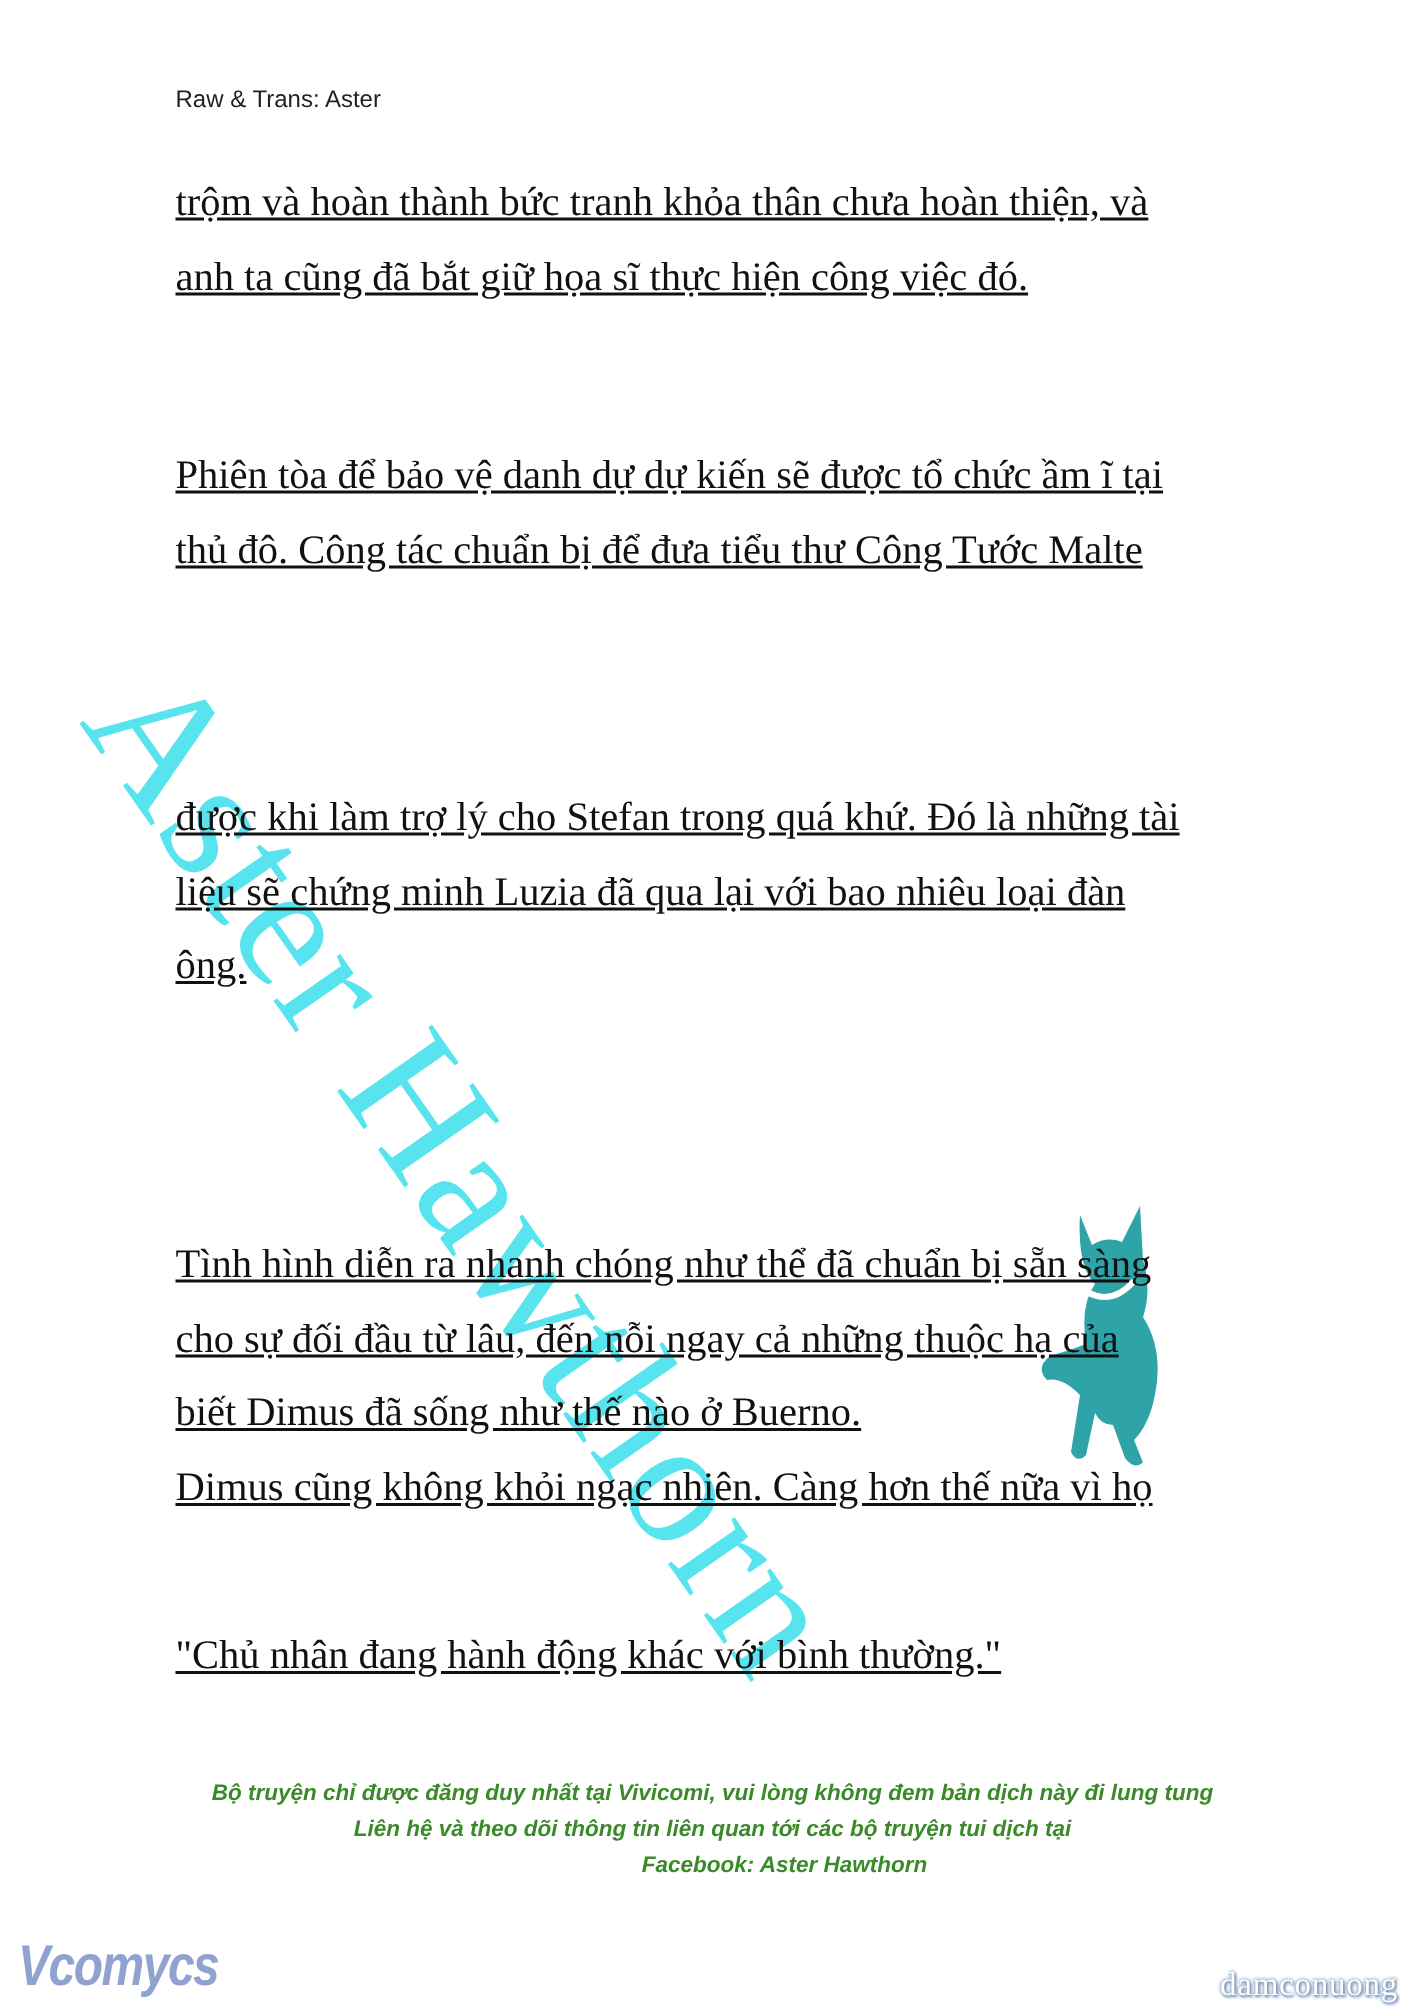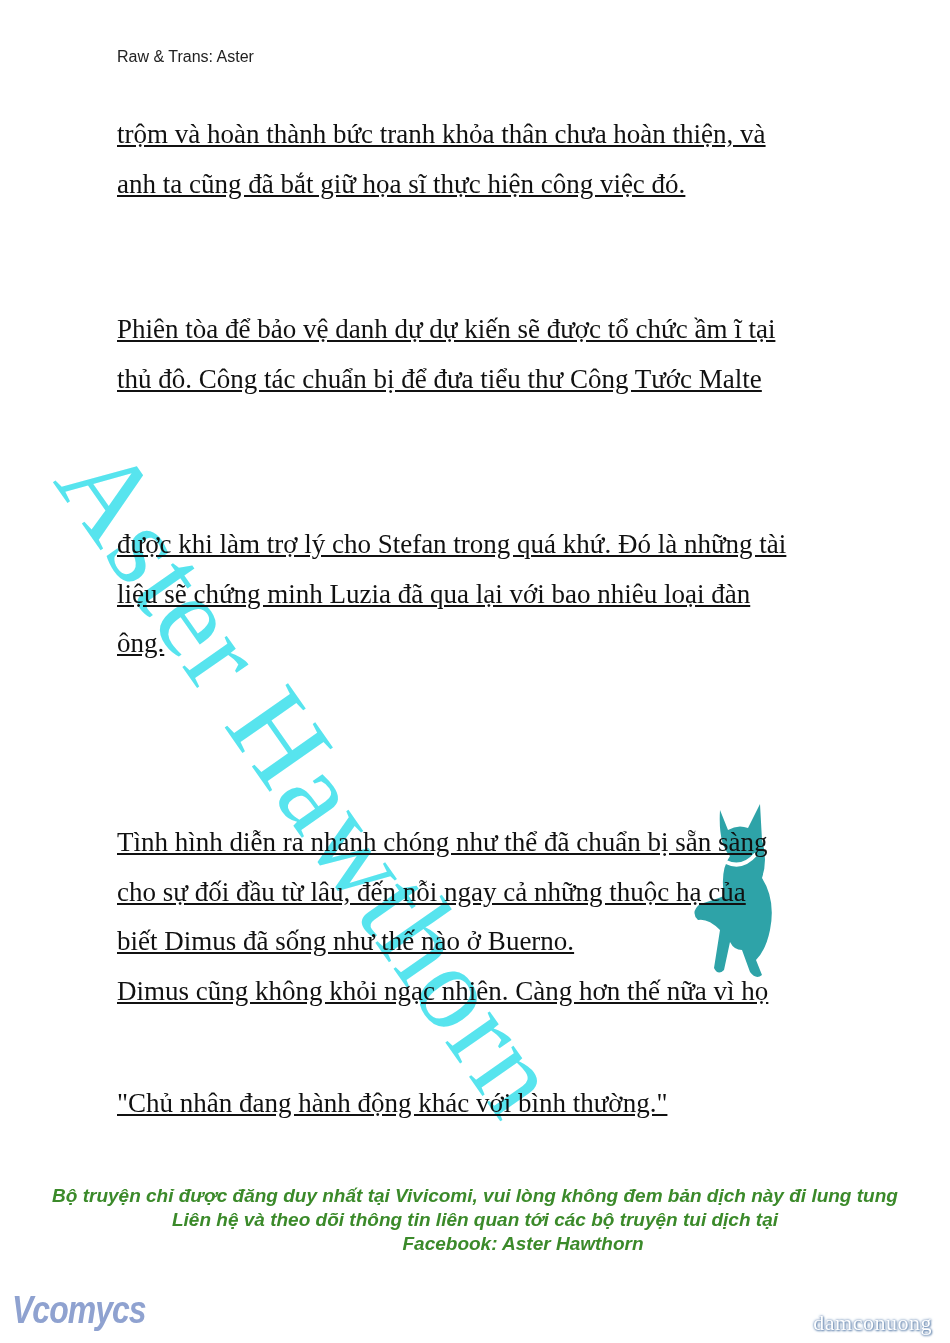--- a/index.html
+++ b/index.html
@@ -1,37 +1,37 @@
 <!DOCTYPE html>
 <html><head>
 <meta charset="utf-8">
 <style>
   html, body { margin: 0; padding: 0; }
   body {
     width: 950px; height: 1343px; background: #ffffff; position: relative; overflow: hidden;
     font-family: "Liberation Serif", serif; color: #111;
   }
   .header {
-    position: absolute; left: 117px; top: 48px;
+    position: absolute; left: 117px; top: 58px;
     font-family: "Liberation Sans", sans-serif; font-size: 16px; color: #222;
   }
   .para { position: absolute; left: 117px; width: 740px; font-size: 27px; line-height: 49.5px; color: #111; }
   .para .line { display: block; white-space: nowrap; text-decoration: underline; }
   .watermark {
     position: absolute; left: 140px; top: 420px;
     font-family: "Liberation Serif", serif; font-size: 118px; color: #4fe3ee;
     transform: rotate(55deg); transform-origin: left top; white-space: nowrap;
     opacity: 0.95; pointer-events: none; z-index: 1; letter-spacing: 2px;
   }
   .para { z-index: 2; }
   .cat { position: absolute; left: 690px; top: 800px; width: 100px; height: 180px; z-index: 1; }
   .footer-note {
     position: absolute; left: 0; width: 950px; text-align: center;
     font-family: "Liberation Sans", sans-serif; font-style: italic; font-weight: bold;
-    font-size: 19px; color: #3b8a2a; line-height: 24px;
+    font-size: 15px; color: #3b8a2a; line-height: 24px;
   }
   .logo-left {
     position: absolute; left: 12px; top: 1292px;
     font-family: "Liberation Sans", sans-serif; font-style: italic; font-weight: bold;
     font-size: 32px; color: #8fa2d0; letter-spacing: -1px;
     transform: scaleY(1.2);
   }
   .logo-right {
     position: absolute; right: 18px; top: 1310px;
     font-family: Liberation Serif, serif; font-size: 22px; color: #ffffff;
@@ -49,21 +49,21 @@
 <svg class="cat" viewBox="0 0 100 180">
   <path fill="#2ea3a8" d="M30 10 L38 30 Q48 24 58 28 L70 4 L72 40 Q78 60 72 78 Q86 100 80 130 Q76 150 66 160 L72 175 Q66 180 60 172 L52 150 Q44 150 40 142 L34 170 Q28 176 24 168 L30 130 Q18 118 8 120 Q0 112 10 104 Q24 100 34 96 Q30 70 40 56 Q28 44 30 10 Z"></path>
   <path fill="none" stroke="#ffffff" stroke-width="4" d="M36 62 Q52 70 66 54"></path>
 </svg>
 
 <div class="para" style="top:110px;">
   <span class="line">trộm và hoàn thành bức tranh khỏa thân chưa hoàn thiện, và</span>
   <span class="line">anh ta cũng đã bắt giữ họa sĩ thực hiện công việc đó.</span>
 </div>
 
-<div class="para" style="top:305px;">
+<div class="para" style="top:292px;">
   <span class="line">Phiên tòa để bảo vệ danh dự dự kiến sẽ được tổ chức ầm ĩ tại</span>
   <span class="line">thủ đô. Công tác chuẩn bị để đưa tiểu thư Công Tước Malte</span>
 </div>
 
 <div class="para" style="top:520px;">
   <span class="line">được khi làm trợ lý cho Stefan trong quá khứ. Đó là những tài</span>
   <span class="line">liệu sẽ chứng minh Luzia đã qua lại với bao nhiêu loại đàn</span>
   <span class="line">ông.</span>
 </div>
 

